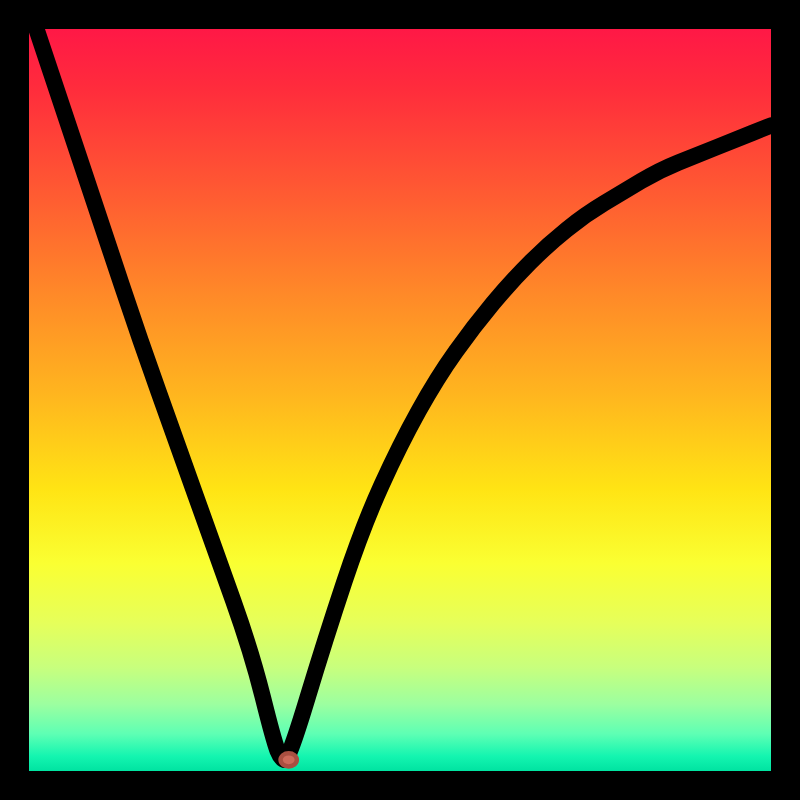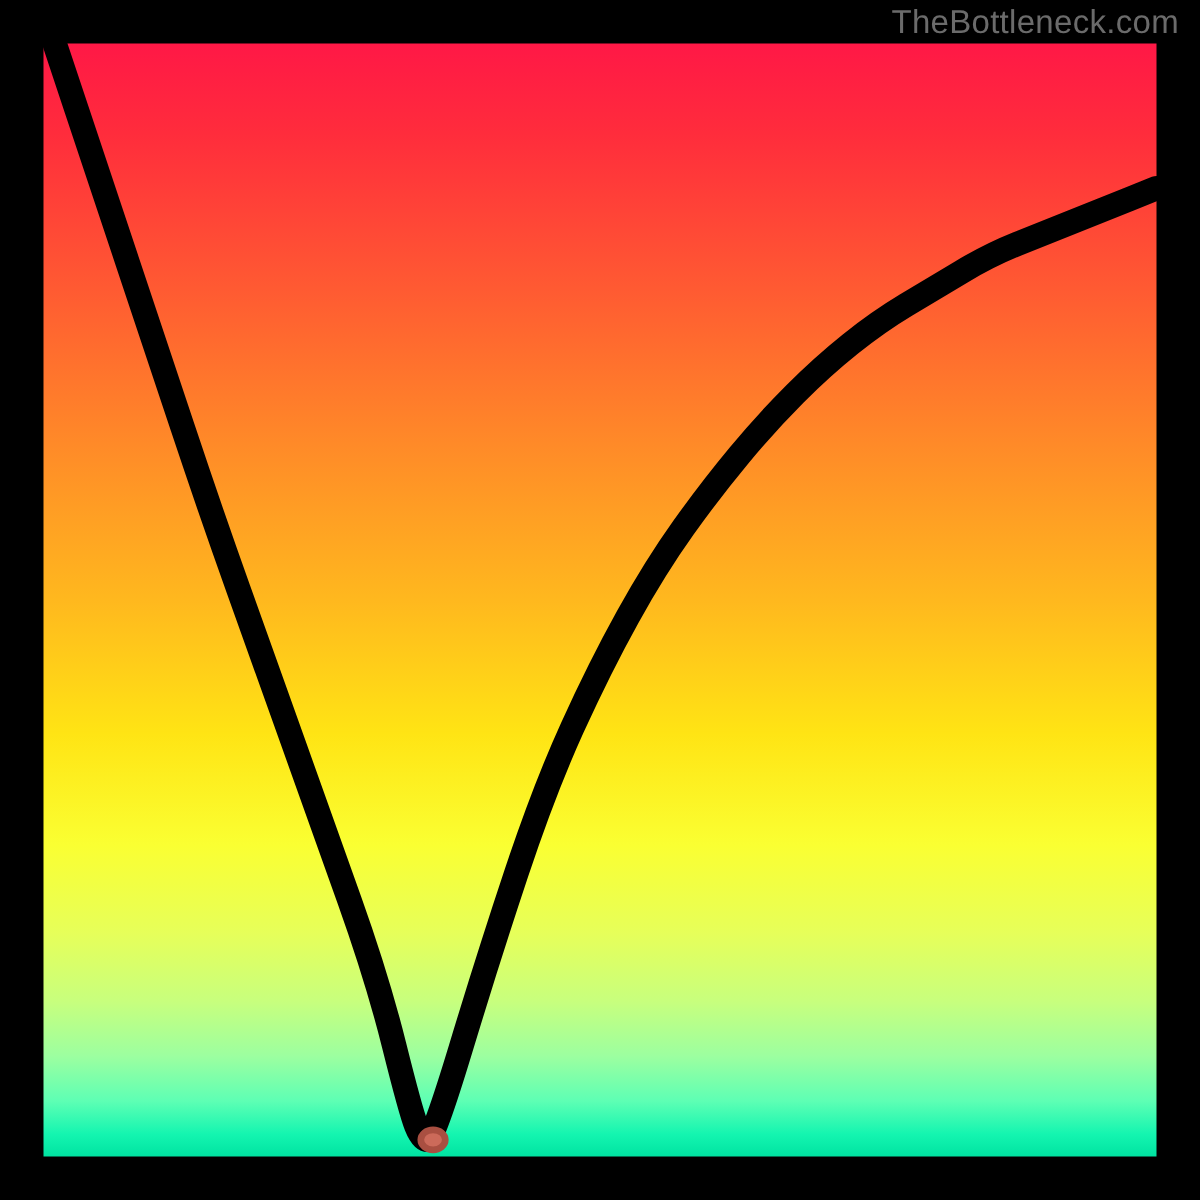--- a/index.html
+++ b/index.html
@@ -73,14 +73,13 @@
 </head>
 <body>
 
 <div class="frame">
   <div class="plot">
     <svg viewBox="0 0 100 100" preserveAspectRatio="none">
       <path id="curve-path" class="curve" d="M 1 0 Q 1 0 3 6 Q 5 12 7.5 19.5 Q 10 27 12.5 34.5 Q 15 42.00000000000001 17.5 49 Q 20 56 22.5 63 Q 25 70 27.5 77 Q 30 84 31.5 90 Q 33 96 33.5 97.25 Q 34 98.5 34.5 98.5 Q 35 98.5 37.5 90.25 Q 40 82 42.5 74.5 Q 45 67 47.5 61.5 Q 50 56 52.5 51.5 Q 55.00000000000001 47 57.5 43.5 Q 60 40 62.5 37 Q 65 34 67.5 31.5 Q 70 29 72.5 27 Q 75 25 77.5 23.5 Q 80 22 82.5 20.5 Q 85 19 87.5 18 Q 90 17 92.5 16 Q 95 15 97.5 14 T 100 13"></path>
       <ellipse id="marker-ell" class="marker" cx="35" cy="98.5" rx="1.1" ry="0.9"></ellipse>
     </svg>
   </div>
-  <div class="watermark">TheBottleneck.com</div>
 </div>
 
 </body></html>

